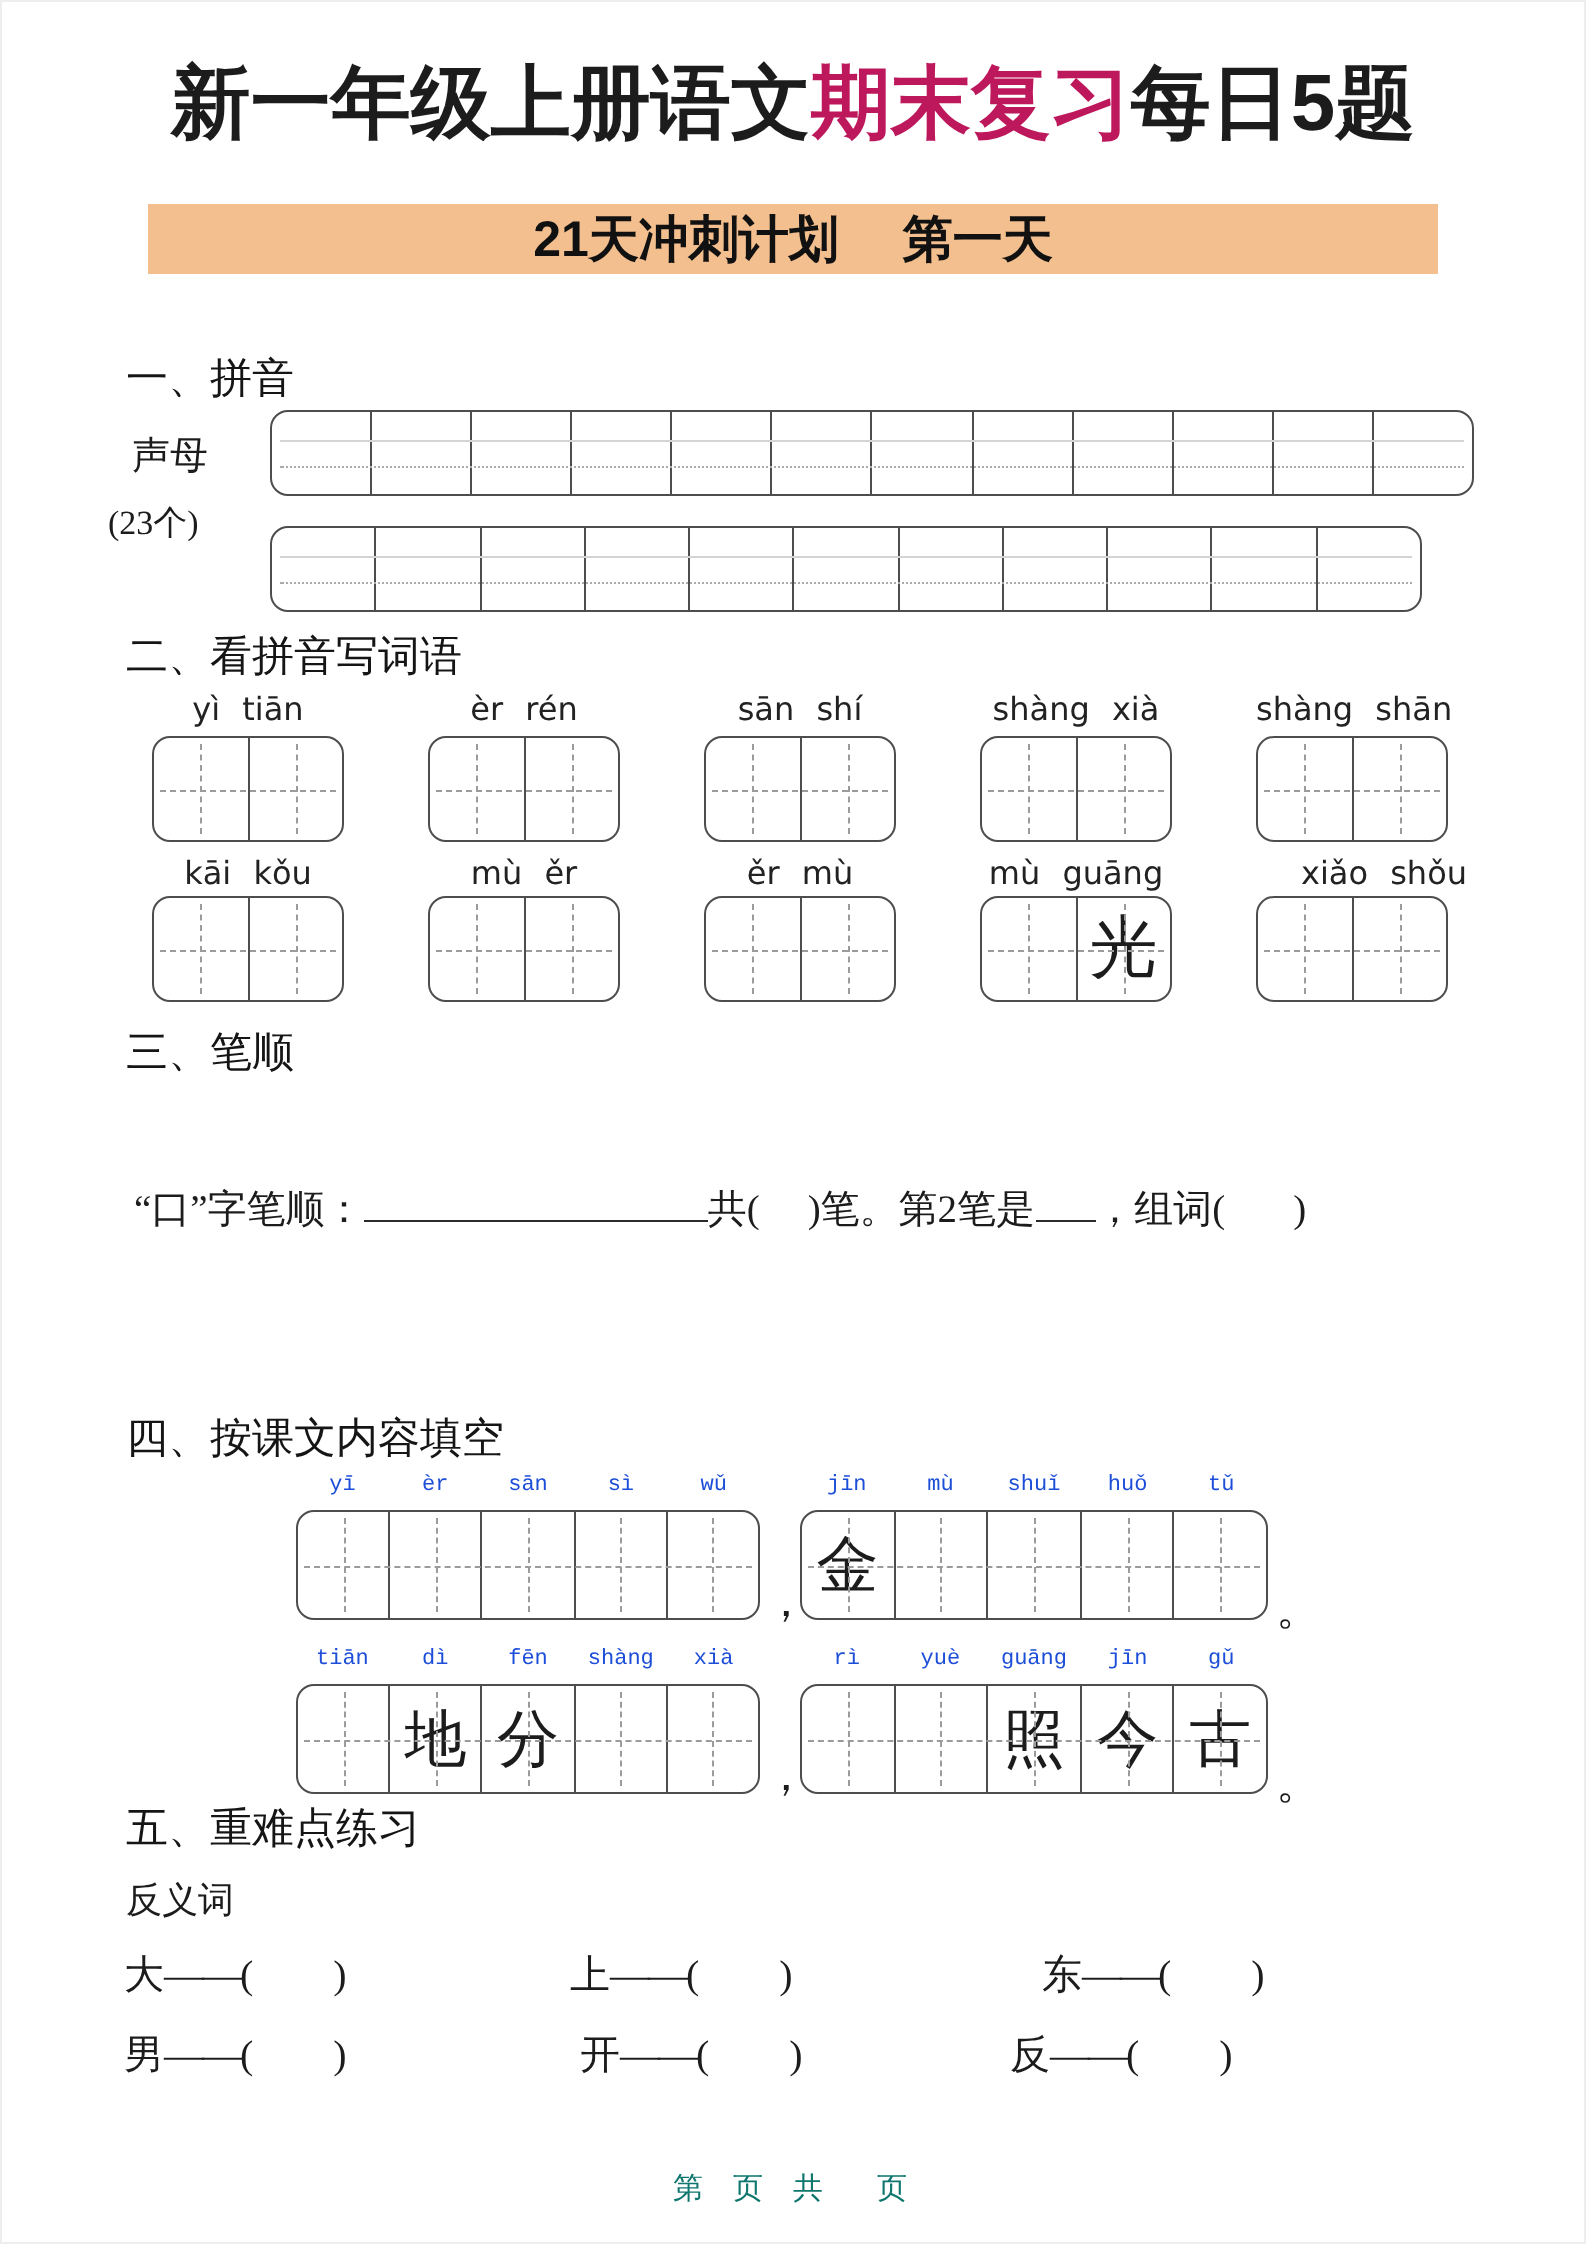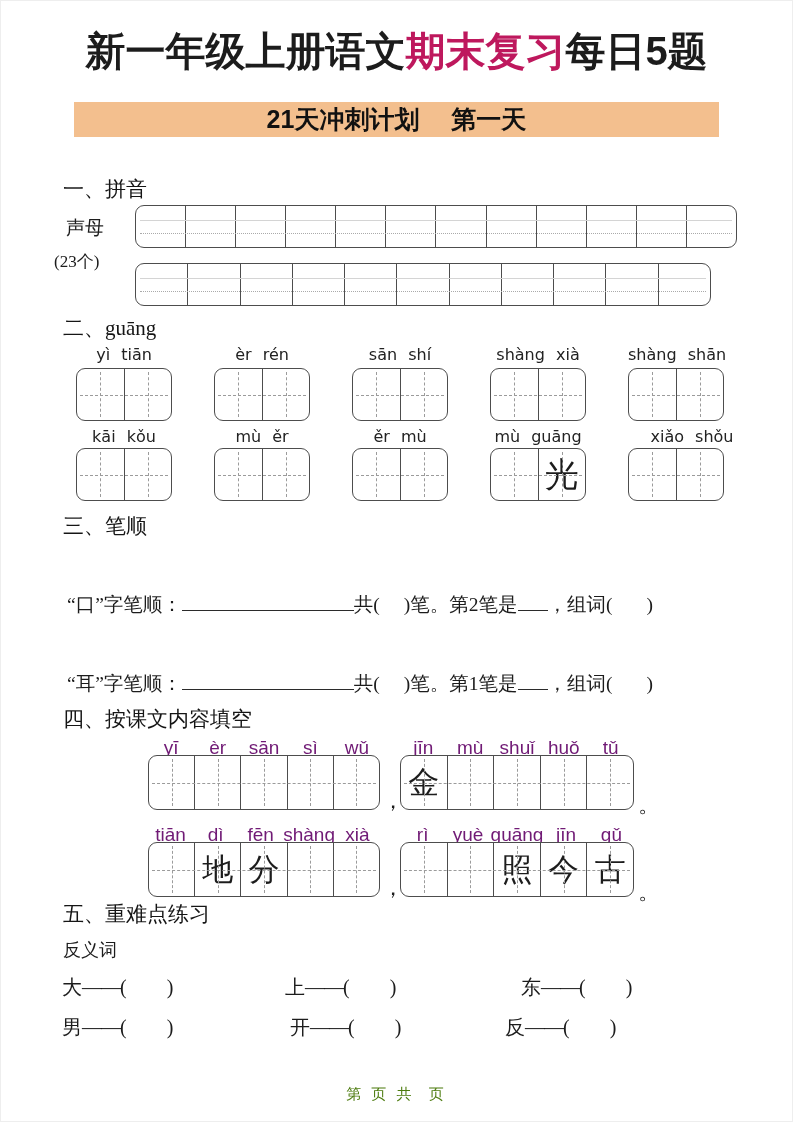--- a/index.html
+++ b/index.html
@@ -61,22 +61,22 @@
   .sline{font-size:19.5px;white-space:nowrap;}
   .blank{display:inline-block;height:2px;border-bottom:1.6px solid #2b2b2b;}
   .blank.long{width:172px;}
   .blank.short{width:30px;}
   .gap{display:inline-block;}
   .gap.g24{width:24px;} .gap.g34{width:34px;} .gap.g40{width:40px;}
 
   
   .pyrow{
     position:absolute;display:flex;
-    font-family:Liberation Sans, sans-serif;
-    font-size:19px;color:#701a75;
+    font-family:Liberation Mono, monospace;
+    font-size:11px;color:#1d4ed8;
   }
   .pyrow span{flex:1;text-align:center;}
   .g5{
     position:absolute;height:55px;border:1.6px solid #4d4d4d;border-radius:9px;
     display:flex;box-sizing:border-box;background:#fff;
   }
   .g5::after{content:"";position:absolute;left:3px;right:3px;top:50%;border-top:1.1px dashed #9b9b9b;}
   .g5 .c{
     flex:1;position:relative;display:flex;align-items:center;justify-content:center;
     font-size:31px;line-height:1;border-right:1.1px solid #4d4d4d;
@@ -85,22 +85,22 @@
   .g5 .c::before{content:"";position:absolute;left:50%;top:3px;bottom:3px;border-left:1px dashed #9b9b9b;}
   .punct{font-size:22px;}
 
   
   .sub{font-size:18px;}
   .anti{font-size:20px;white-space:nowrap;}
   .anti .dash{letter-spacing:-1px;}
 
   .footer{
     left:0;top:1085px;width:100%;text-align:center;
-    font-family:Liberation Sans, sans-serif;
-    font-size:15px;color:#4d7c0f;letter-spacing:3px;white-space:pre;
+    font-family:Liberation Mono, monospace;
+    font-size:15px;color:#0f766e;letter-spacing:3px;white-space:pre;
   }
 </style>
 </head>
 <body>
 
 <div class="page">
 
   <div class="abs title"><span>新一年级上册语文</span><span class="red">期末复习</span><span>每日5题</span></div>
 
   <div class="abs banner"><span>21天冲刺计划　 第一天</span></div>
@@ -129,21 +129,21 @@
       <div class="pcell"></div>
       <div class="pcell"></div>
       <div class="pcell"></div>
       <div class="pcell"></div>
       <div class="pcell"></div>
       <div class="pcell"></div>
       <div class="pcell"></div>
       <div class="pcell"></div>
     </div>
 
-  <div class="abs h-sec" style="left:63px;top:314px;">二、guāng</div>
+  <div class="abs h-sec" style="left:63px;top:314px;">二、看拼音写词语</div>
 
   <div class="pylabel" style="left:76px;top:345px;">yì tiān</div>
   <div class="pylabel" style="left:214px;top:345px;">èr rén</div>
   <div class="pylabel" style="left:352px;top:345px;">sān shí</div>
   <div class="pylabel" style="left:490px;top:345px;">shàng xià</div>
   <div class="pylabel" style="left:628px;top:345px;">shàng shān</div>
 
   <div class="tbox" style="left:76px;top:368px;">
       <div class="half"></div>
       <div class="half"></div>
@@ -191,21 +191,20 @@
       <div class="half"></div>
       <div class="half"></div>
     </div>
 
   <div class="abs h-sec" style="left:63px;top:512px;">三、笔顺</div>
 
 
   <div class="abs sline" style="left:67px;top:591px;"><span>“口”字笔顺：</span><span class="blank long"></span><span>共(</span><span class="gap g24"></span><span>)笔。第2笔是</span><span class="blank short"></span><span>，组词(</span><span class="gap g34"></span><span>)</span></div>
 
 
-  <div class="abs sline" style="left:67px;top:670px;"><span>“耳”字笔顺：</span><span class="blank long"></span><span>共(</span><span class="gap g24"></span><span>)笔。第1笔是</span><span class="blank short"></span><span>，组词(</span><span class="gap g34"></span><span>)</span></div>
 
   <div class="abs h-sec" style="left:63px;top:705px;">四、按课文内容填空</div>
 
   <div class="pyrow" style="left:148px;top:737px;width:232px;">
       <span>yī</span>
       <span>èr</span>
       <span>sān</span>
       <span>sì</span>
       <span>wǔ</span>
     </div>

